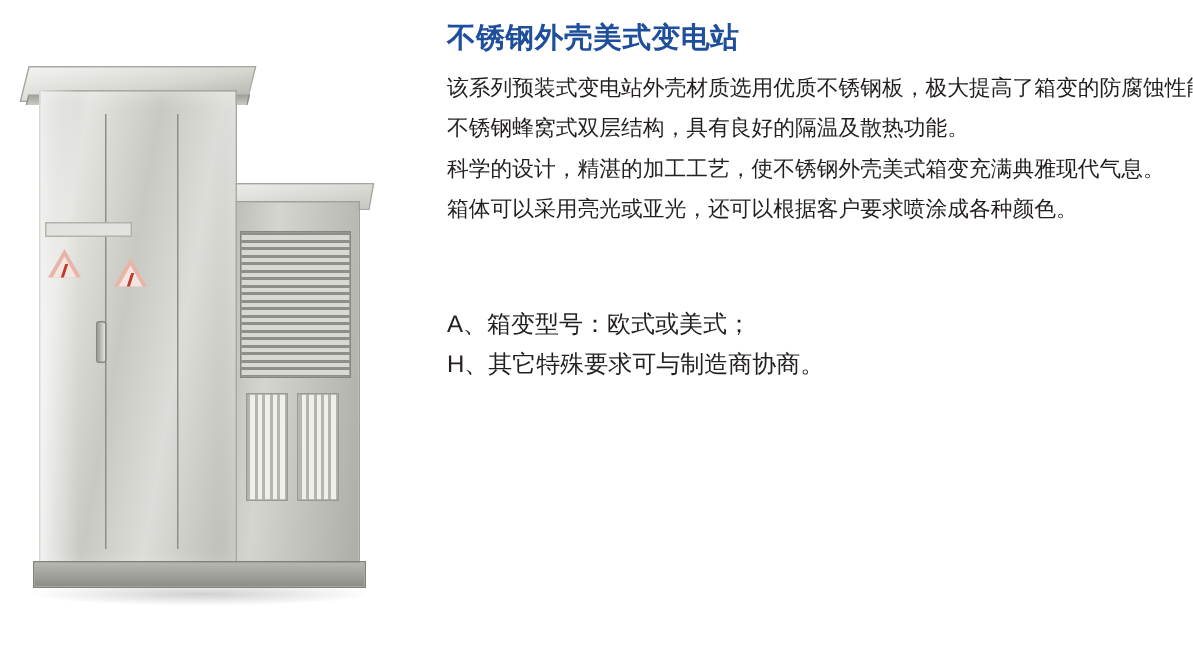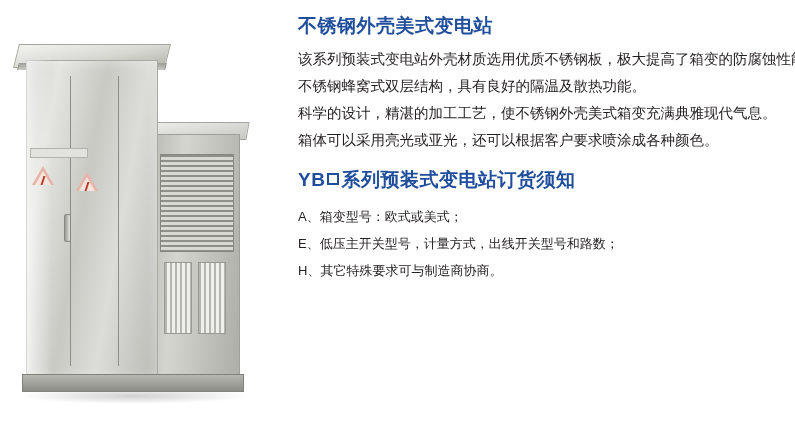--- a/index.html
+++ b/index.html
@@ -210,21 +210,21 @@
   .para {
     color: #231f20;
     font-size: 14.5px;
     line-height: 27px;
     white-space: nowrap;
   }
   .block-1 { position: absolute; left: 0; top: 46px; }
   .block-2 { position: absolute; left: 0; top: 203px; }
   .list-line {
     color: #231f20;
-    font-size: 13px;
+    font-size: 16px;
     line-height: 27px;
     white-space: nowrap;
   }
   .square-glyph {
     display: inline-block;
     width: 12px;
     height: 12px;
     border: 2px solid #1f4e9c;
     vertical-align: middle;
     margin: 0 2px 3px 2px;
@@ -272,24 +272,20 @@
 
     <div class="heading heading-1">不锈钢外壳美式变电站</div>
 
     <div class="block-1">
       <div class="para">该系列预装式变电站外壳材质选用优质不锈钢板，极大提高了箱变的防腐蚀性能。</div>
       <div class="para">不锈钢蜂窝式双层结构，具有良好的隔温及散热功能。</div>
       <div class="para">科学的设计，精湛的加工工艺，使不锈钢外壳美式箱变充满典雅现代气息。</div>
       <div class="para">箱体可以采用亮光或亚光，还可以根据客户要求喷涂成各种颜色。</div>
     </div>
 
-    <div class="heading heading-2">
-      <span>YB</span><span class="square-glyph"></span><span>系列预装式变电站订货须知</span>
-    </div>
 
     <div class="block-2">
       <div class="list-line">A、箱变型号：欧式或美式；</div>
-      <div class="list-line">E、低压主开关型号，计量方式，出线开关型号和路数；</div>
       <div class="list-line">H、其它特殊要求可与制造商协商。</div>
     </div>
 
   </div>
 </div>
 
 </body></html>

